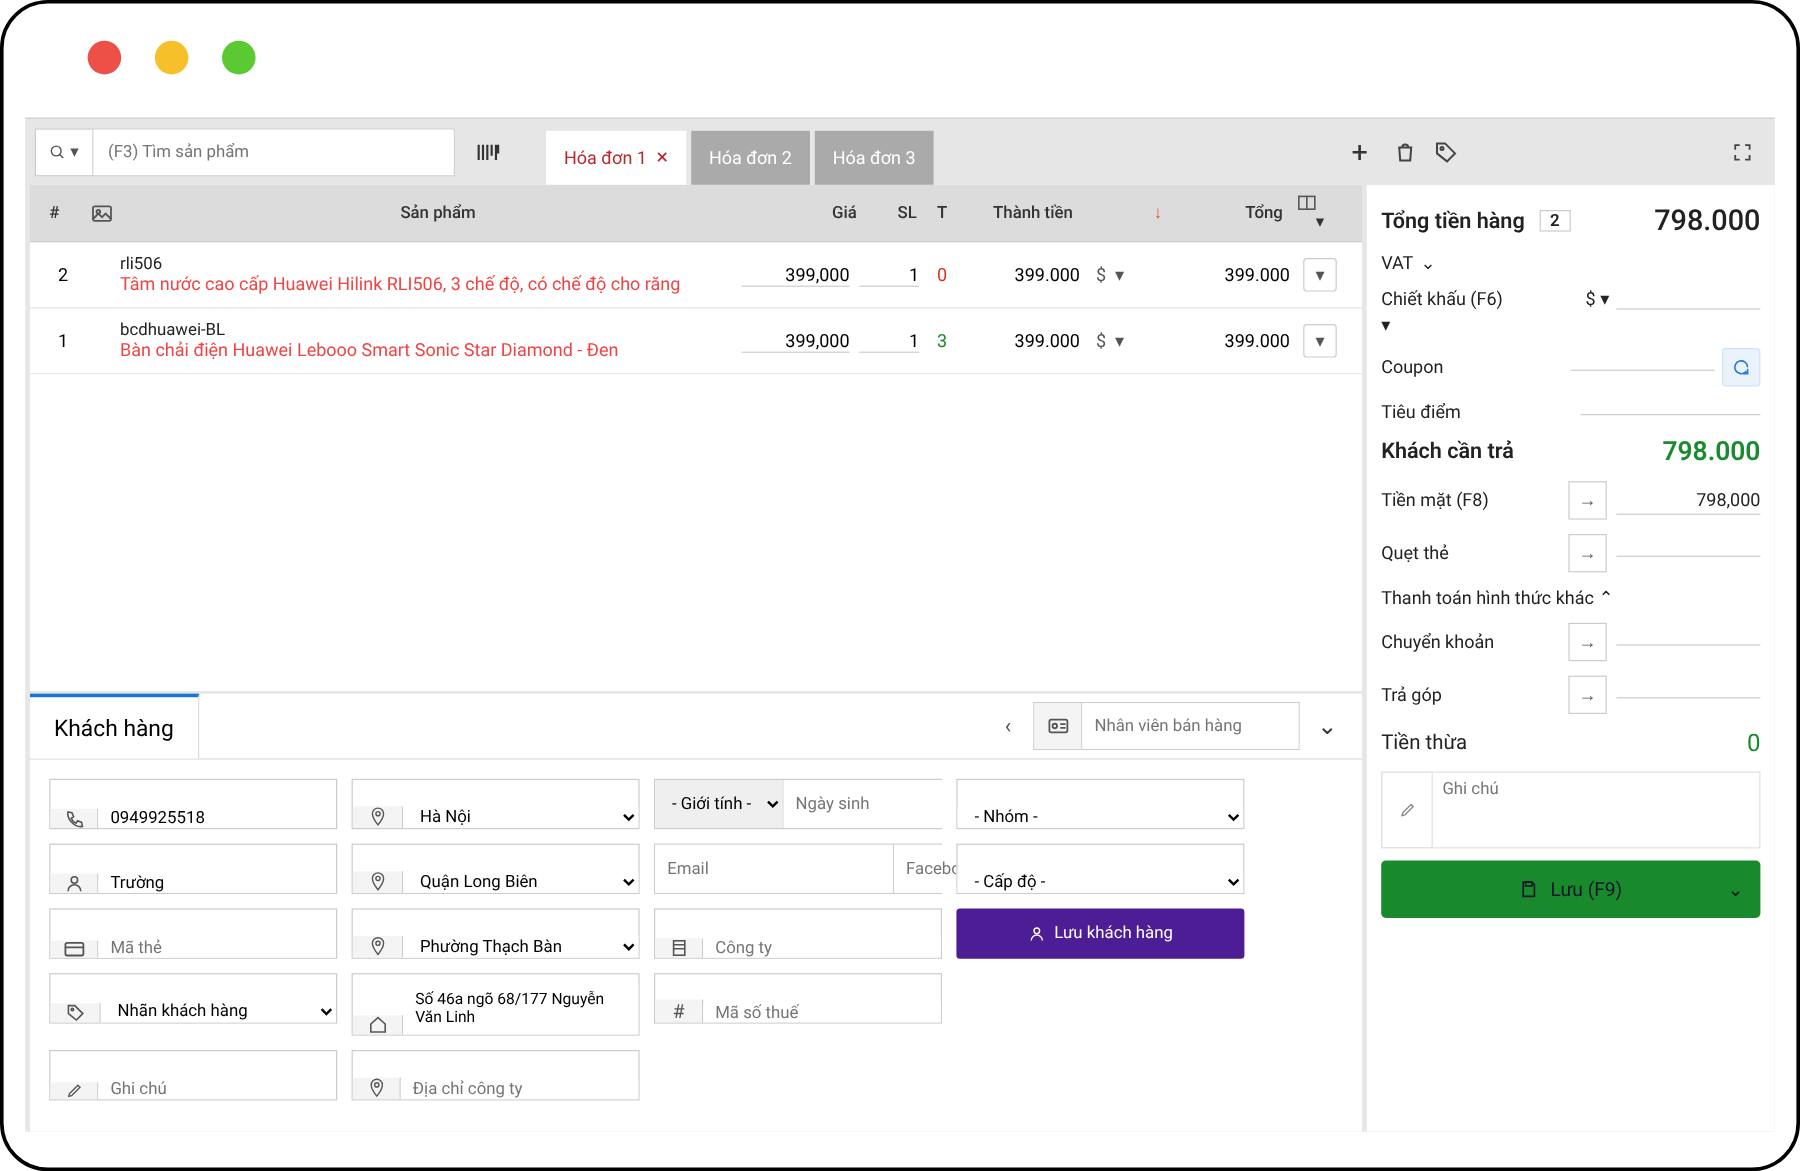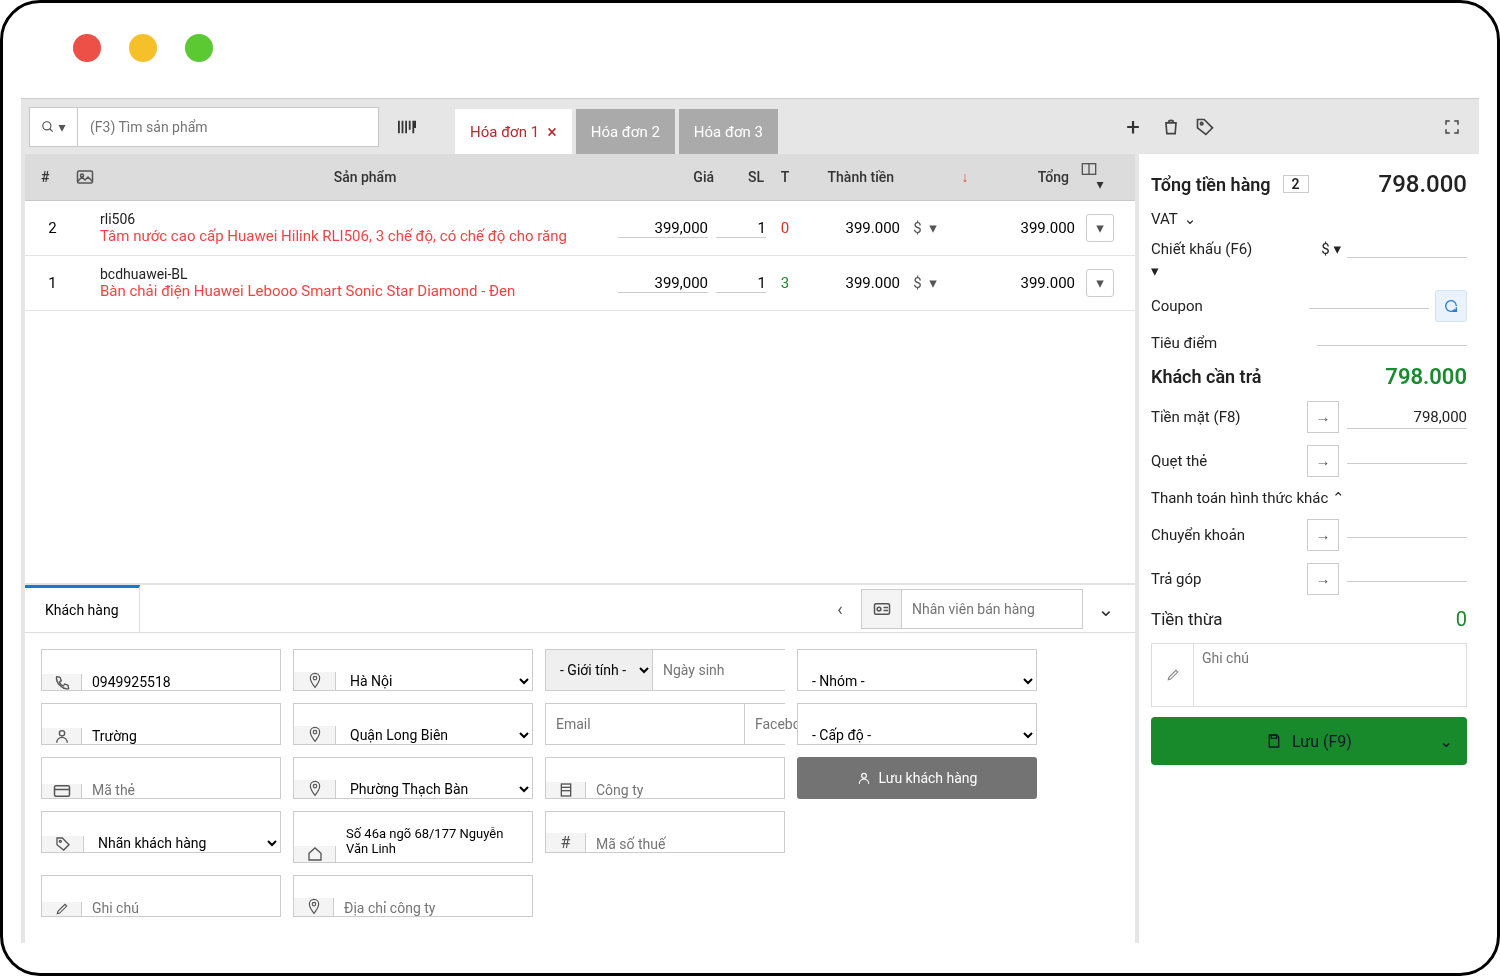--- a/index.html
+++ b/index.html
@@ -52,38 +52,38 @@
 .row .c-curr { width: 50px; text-align: center; color:#555; }
 .row .c-down { width: 30px; }
 .row .c-sum { width: 95px; text-align: right; }
 .row .c-layout { width: 50px; text-align: center; }
 .dropdown-sm { display:inline-flex; border:1px solid #ccc; width:28px; height:28px; align-items:center; justify-content:center; border-radius:3px; cursor:pointer; color:#555; }
 .red-text { color:#d9341c; }
 .green-text { color:#1a8a2f; }
 .empty-area { flex:1; background:#fff; }
 .customer-panel { border-top: 2px solid #e3e3e3; background:#fff; padding-bottom:10px; }
 .cust-tabs { display:flex; align-items:center; border-bottom:1px solid #ddd; }
-.cust-tab { padding:14px 20px; border-top:3px solid #1976d2; border-right:1px solid #ddd; font-size:14px; background:#fff; }
+.cust-tab { padding:14px 20px; border-top:3px solid #1976d2; border-right:1px solid #ddd; font-size:19px; background:#fff; }
 .cust-nav { margin-left:auto; display:flex; align-items:center; gap:6px; padding-right:12px; }
 .cust-nav .navbtn { width:30px; height:40px; display:flex; align-items:center; justify-content:center; cursor:pointer; color:#555; font-size:18px; }
 .sales-select { display:flex; align-items:center; border:1px solid #ccc; height:40px; }
 .sales-select .icon-box { width:40px; height:100%; display:flex; align-items:center; justify-content:center; border-right:1px solid #ccc; background:#f4f4f4; }
 .sales-select input { border:none; height:100%; width:180px; padding:0 10px; font-size:14px; outline:none; }
 .chev-box { width:34px; height:40px; display:flex; align-items:center; justify-content:center; cursor:pointer; color:#333; font-size:20px; }
 .cust-form { display:grid; grid-template-columns: 240px 240px 240px 240px; gap:12px; padding:16px; }
 .field { display:flex; border:1px solid #ccc; height:42px; background:#fff;align-items:flex-end; }
 .field .ic { width:42px; display:flex; align-items:center; justify-content:center; border-right:1px solid #ccc; background:#f4f4f4; color:#555; }
 .field input, .field select { flex:1; border:none; padding:0 10px; font-size:14px; outline:none; background:#fff; }
 .field.multi { height:52px; }
 .field textarea { flex:1; border:none; padding:6px 10px; font-size:13px; outline:none; resize:none; background:#fff; }
 .split-field { display:flex; border:1px solid #ccc; height:42px; }
 .split-field div { flex:1; display:flex; }
 .split-field input, .split-field select { flex:1; border:none; padding:0 10px; font-size:14px; outline:none; }
 .split-field .left-sel { border-right:1px solid #ccc; }
-.btn-primary { background:#737373; color:#fff; border:none; height:42px; display:flex; align-items:center; justify-content:center; gap:8px; font-size:14px; cursor:pointer; border-radius:3px; }
+.btn-primary { background:#4c1d95; color:#fff; border:none; height:42px; display:flex; align-items:center; justify-content:center; gap:8px; font-size:14px; cursor:pointer; border-radius:3px; }
 .right-pane { width: 340px; background:#fff; display:flex; flex-direction:column; padding:10px 12px; font-size:15px; color:#222; }
 .sumline { display:flex; justify-content:space-between; align-items:center; padding:6px 0; }
 .sumline .label { display:flex; align-items:center; gap:6px; }
 .badge { display:inline-block; border:1px solid #ccc; padding:0 8px; margin-left:6px; font-size:14px; }
 .big-val { font-size:24px; font-weight:500; }
 .input-line { border-bottom:1px solid #ccc; min-width:120px; text-align:right; padding:2px 0; }
 .pay-row { display:flex; align-items:center; justify-content:space-between; padding:6px 0; }
 .pay-row .arrow-box { width:32px; height:32px; border:1px solid #ccc; display:flex; align-items:center; justify-content:center; cursor:pointer; color:#555; margin-left:8px; }
 .refresh-box { width:32px; height:32px; border:1px solid #cfe4f7; display:flex; align-items:center; justify-content:center; cursor:pointer; color:#2979d6; background:#eaf3fb; border-radius:3px; }
 .note-box { display:flex; border:1px solid #ddd; height:64px; margin-top:6px; }

